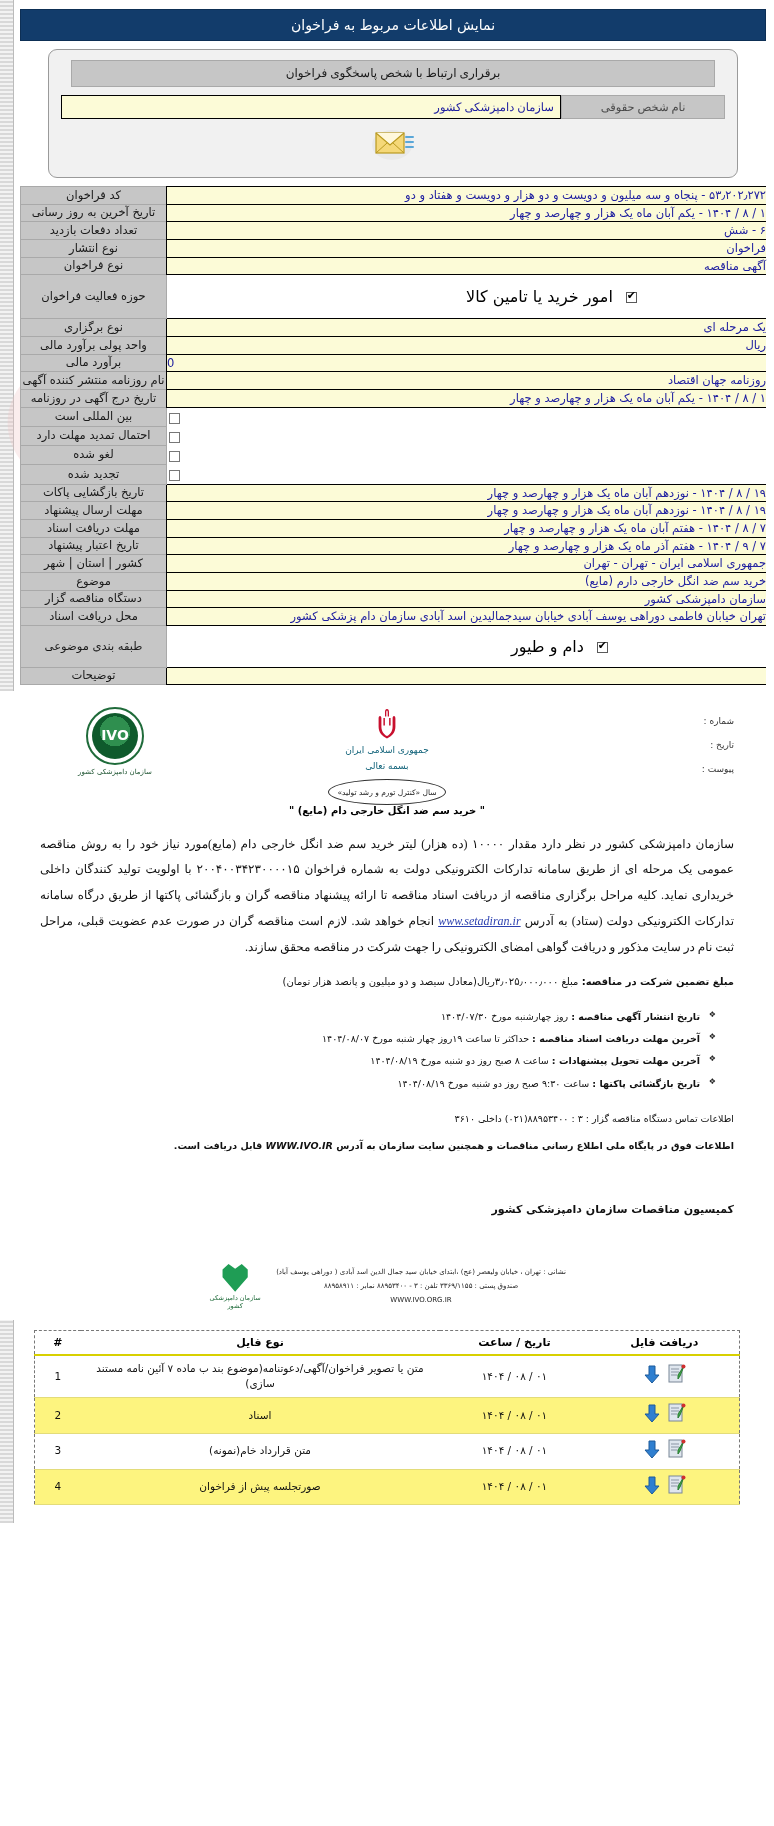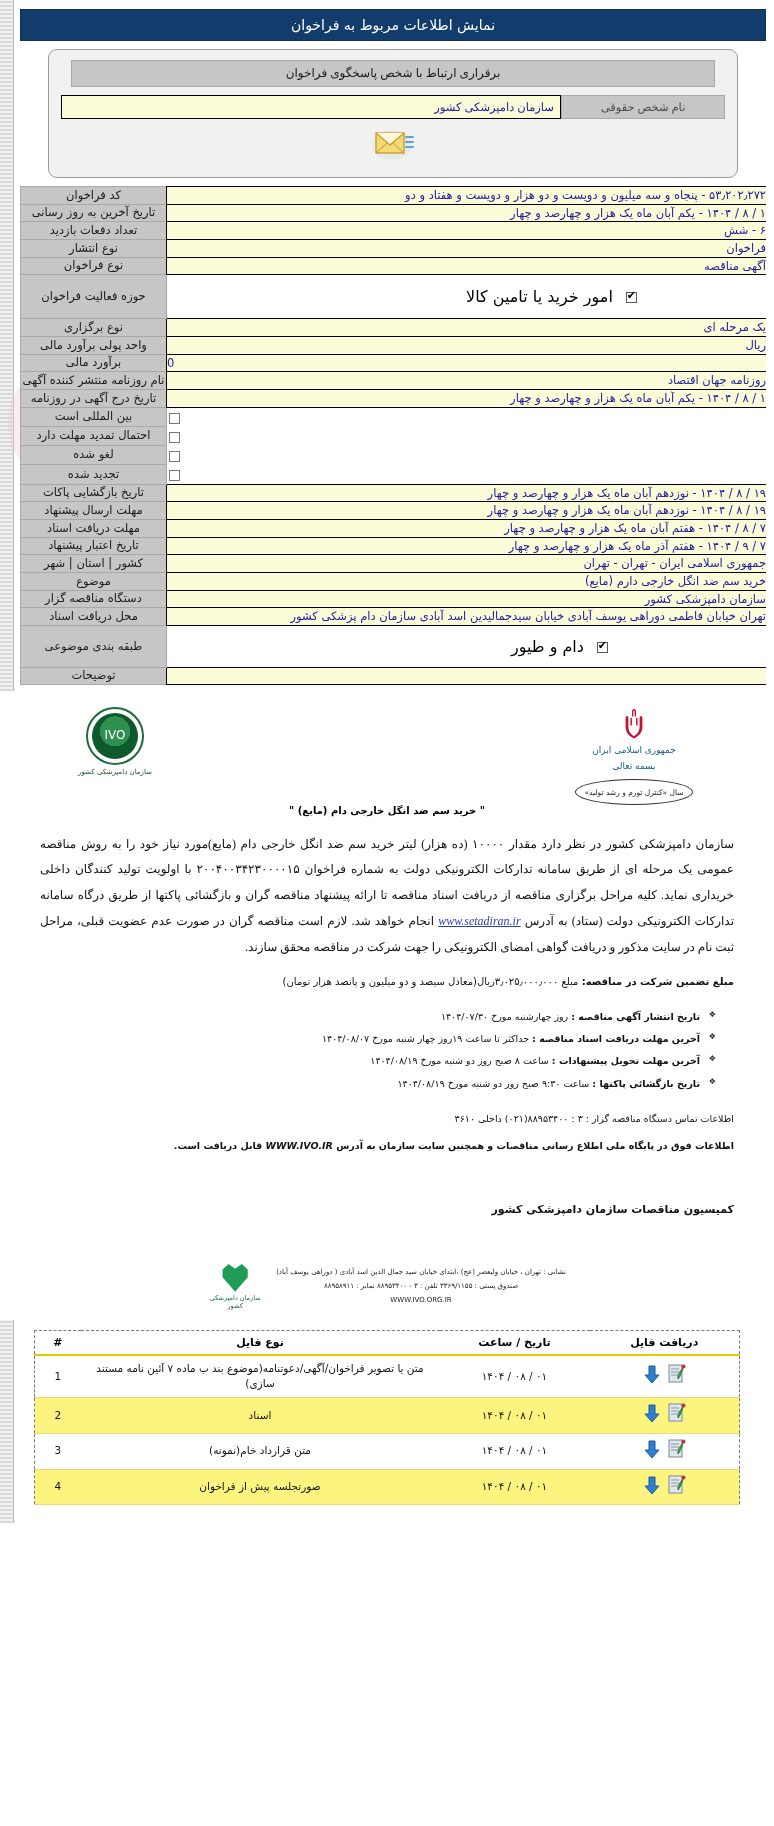--- a/index.html
+++ b/index.html
@@ -143,21 +143,21 @@
   .logo-circ{
     width:58px; height:58px; border-radius:50%;
     border:2px solid #1f6b3a; margin:0 auto;
     display:flex; align-items:center; justify-content:center;
     background:#fff;
   }
   .logo-circ-inner{
     width:46px;height:46px;border-radius:50%;
     background:radial-gradient(circle at 50% 40%, #2f8f4f 0 42%, #0f5a2c 42% 100%);
     display:flex;align-items:center;justify-content:center;
-    color:#fff;font-size:12px;line-height:1.1;text-align:left;
+    color:#fff;font-size:14px;line-height:1.1;text-align:left;font-weight:bold;
   }
   .logo-cap{ font-size:7px; color:#174f2b; margin-top:3px; line-height:1.4;}
 
   .doc-title{
     text-align:center; font-weight:bold; font-size:13px;
     margin:26px 0 4px 0; color:#000;
   }
   .doc-subtitle{
     text-align:center; font-weight:bold; font-size:10px;
     margin:0 0 16px 0; color:#000;
@@ -391,20 +391,34 @@
           <td class="flabel">توضیحات</td>
         </tr>
       </tbody>
     </table>
   </div>
 
   <div class="doc">
 
     <div class="doc-head">
 
+      <div class="side">
+        <div class="doc-meta">
+          <span class="k">شماره :</span>
+          <span></span>
+        </div>
+        <div class="doc-meta">
+          <span class="k">تاریخ :</span>
+          <span></span>
+        </div>
+        <div class="doc-meta">
+          <span class="k">پیوست :</span>
+          <span></span>
+        </div>
+      </div>
 
       <div class="emblem-block">
         <span>
           <svg width="34" height="32" viewBox="0 0 34 32">
             <g fill="#c8102e">
               <path d="M17 2 c1.6 0 2 1.6 2 3.4 v4 h-1.3 v-4 c0-1.2-.3-2-.7-2 s-.7.8-.7 2 v4 H15 v-4 C15 3.6 15.4 2 17 2z"></path>
               <path d="M10 9 c.9 0 1.4 1 1.4 2.6 v7.8 c0 4.6 2.4 8 5.6 9.6 c3.2-1.6 5.6-5 5.6-9.6 v-7.8 c0-1.6 .5-2.6 1.4-2.6 c.9 0 1.4 1 1.4 2.6 v8.2 c0 5.8-3.6 9.6-8.4 11.6 c-4.8-2-8.4-5.8-8.4-11.6 v-8.2 C8.6 10 9.1 9 10 9z"></path>
               <path d="M13.4 11 h1.5 v7.4 h-1.5z"></path>
               <path d="M19.1 11 h1.5 v7.4 h-1.5z"></path>
             </g>

